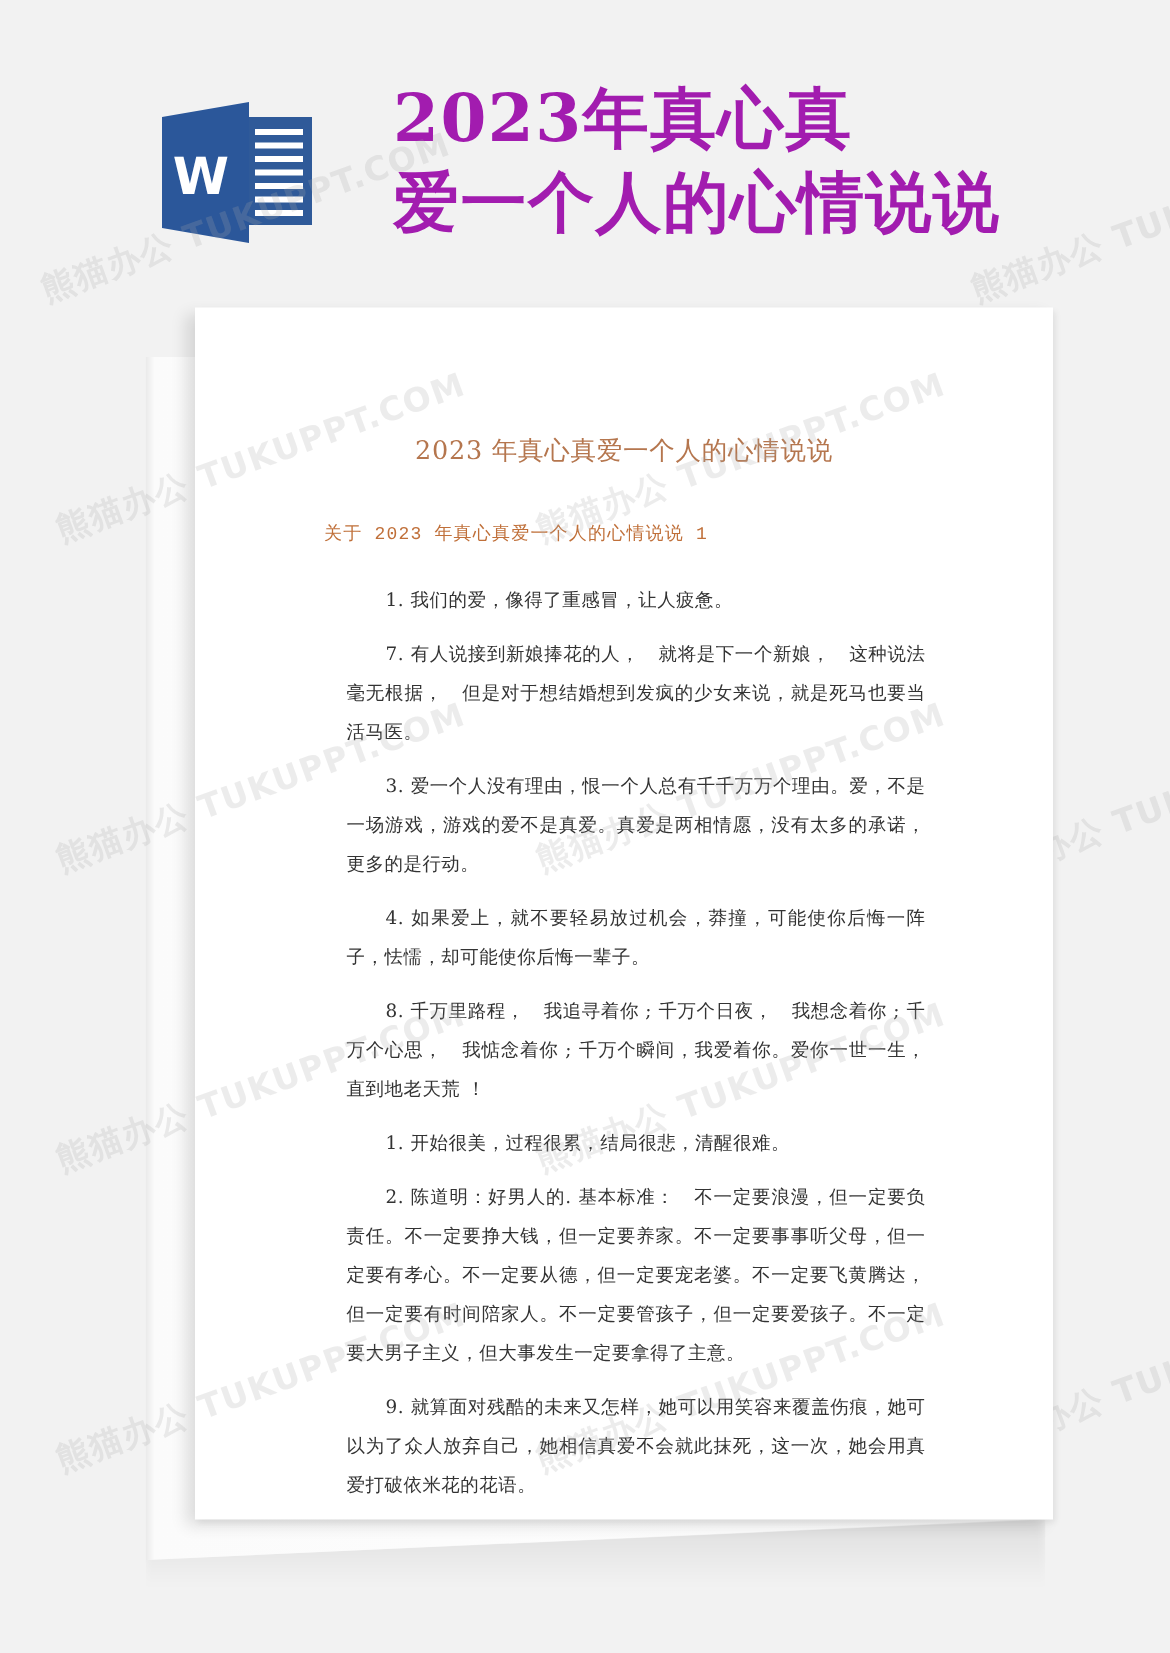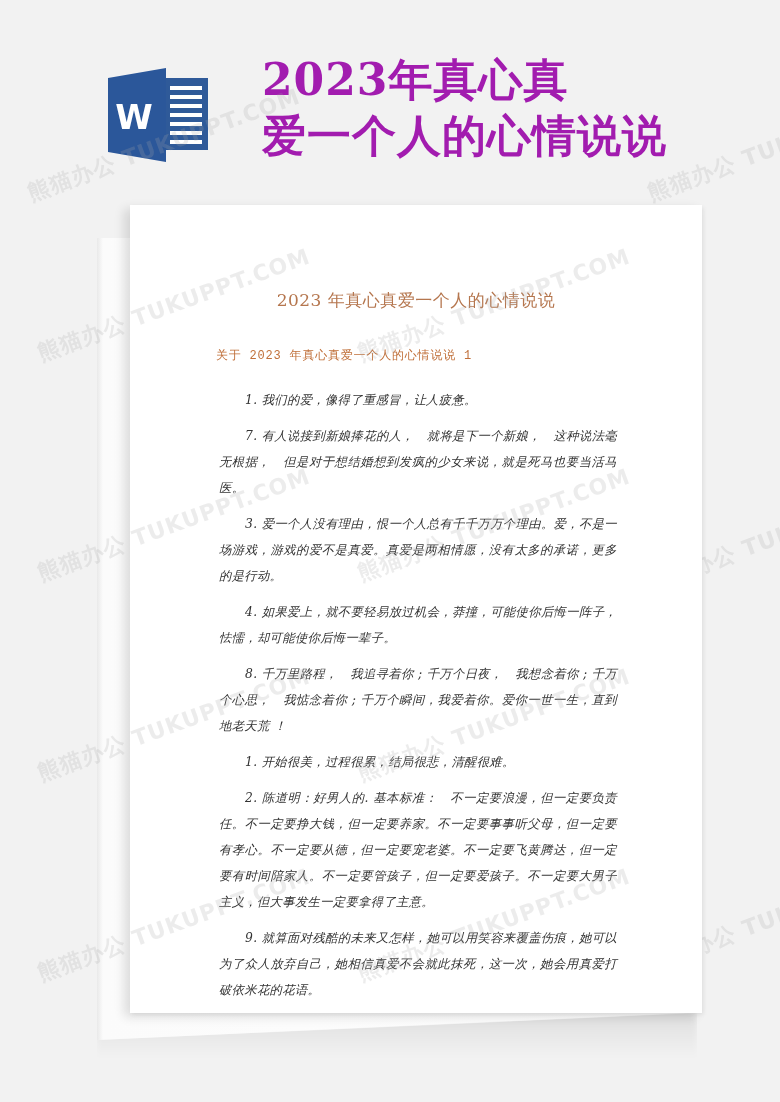--- a/index.html
+++ b/index.html
@@ -36,21 +36,21 @@
   }
   .section-heading {
     position: absolute; left: 86px; top: 142px;
     color: #c0703a; font-size: 12px; letter-spacing: 0.8px;
     font-family: Liberation Mono, monospace;
   }
   .body {
     position: absolute; left: 85px; top: 182px; width: 402px;
     color: #333; font-size: 12.3px; line-height: 26px; letter-spacing: 0.35px;
   }
-  .para { text-indent: 26px; margin: 0 0 10px 4px; text-align: justify; font-style: italic; }
+  .para { text-indent: 26px; margin: 0 0 10px 16px; text-align: justify; }
   .watermark {
     position: absolute; color: rgba(170,170,170,0.22);
     font-family: "DejaVu Sans", "Liberation Sans", sans-serif; font-weight: bold;
     font-size: 22px; transform: rotate(-20deg); white-space: nowrap; letter-spacing: 1px;
     pointer-events: none;
   }
 </style>
 </head>
 <body>
 

